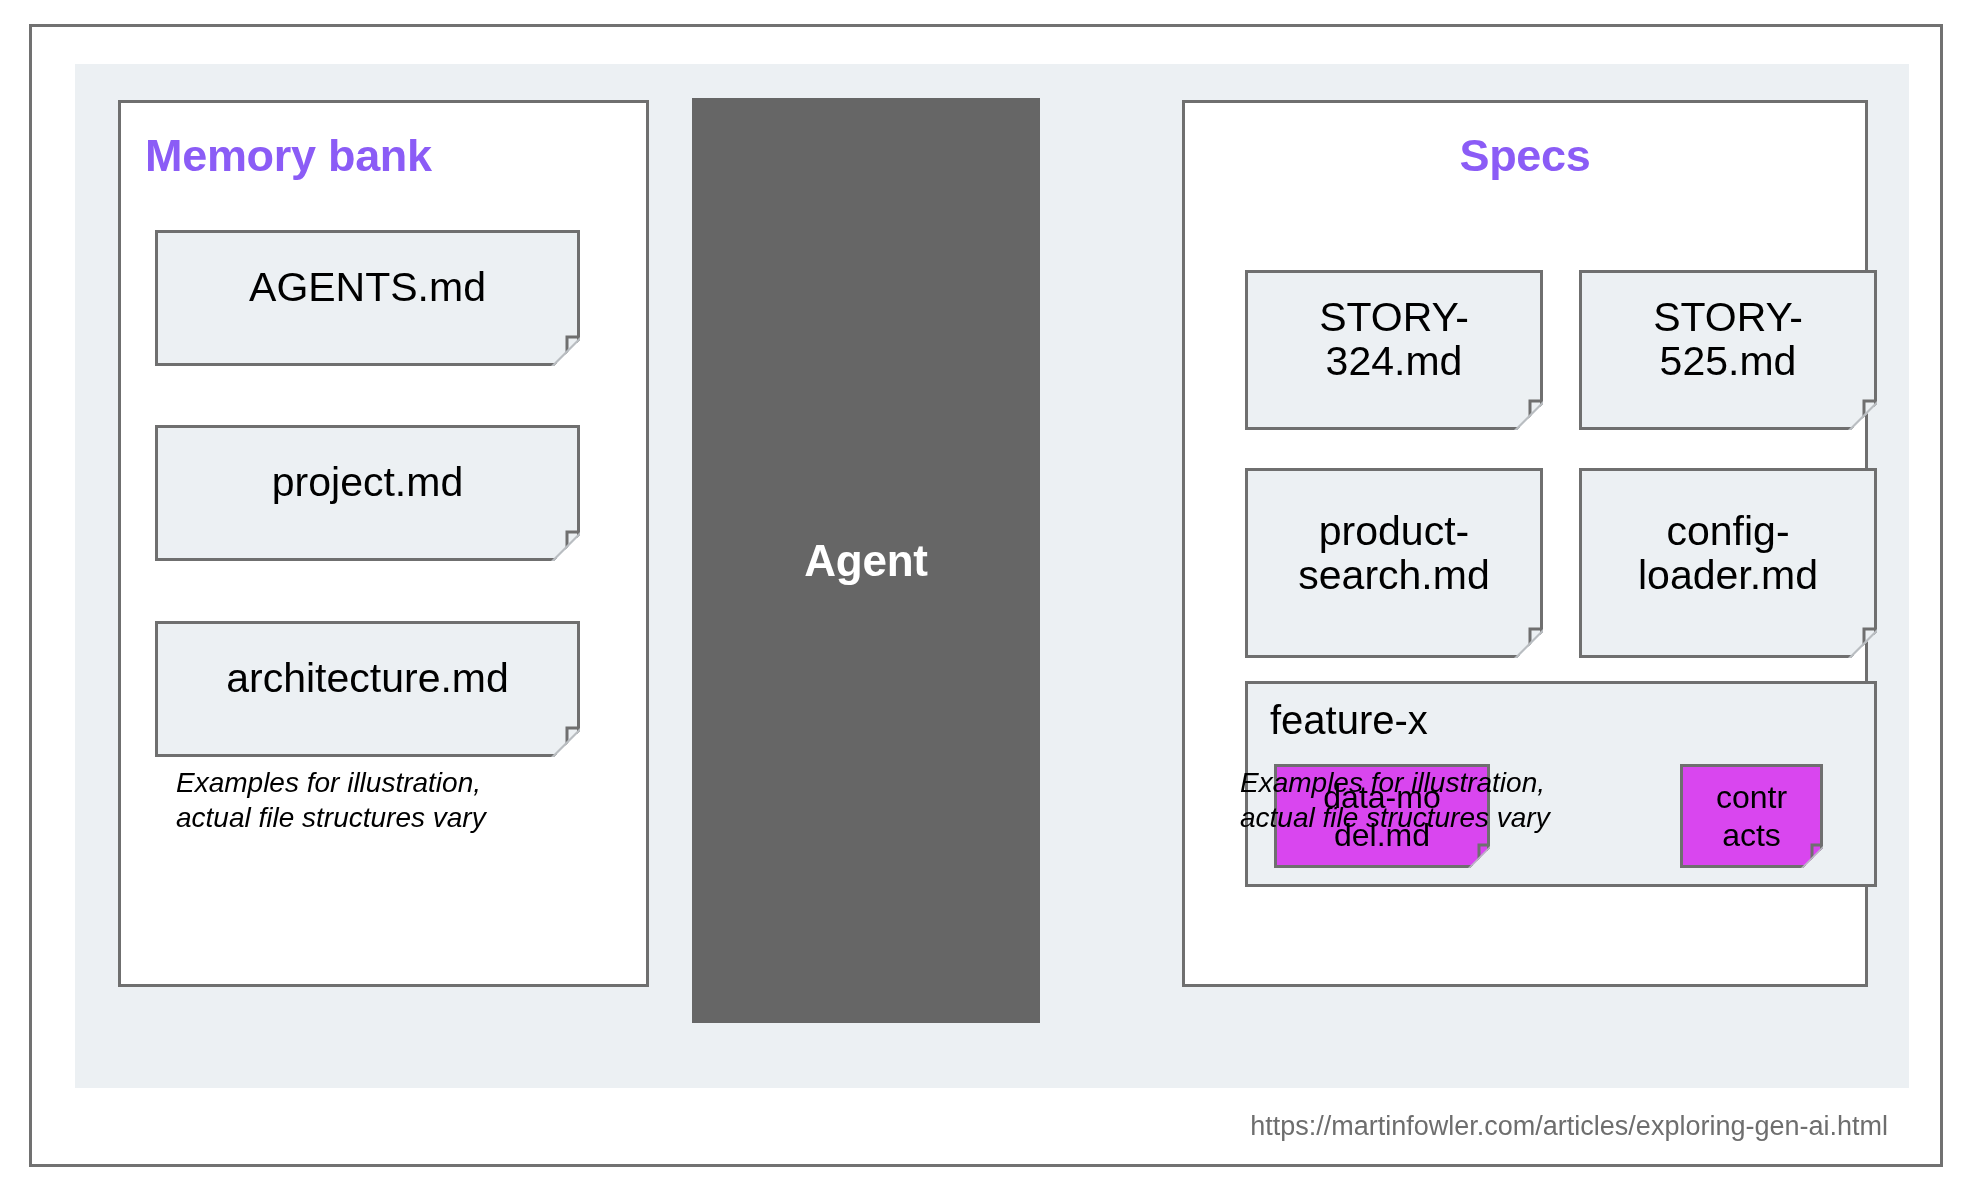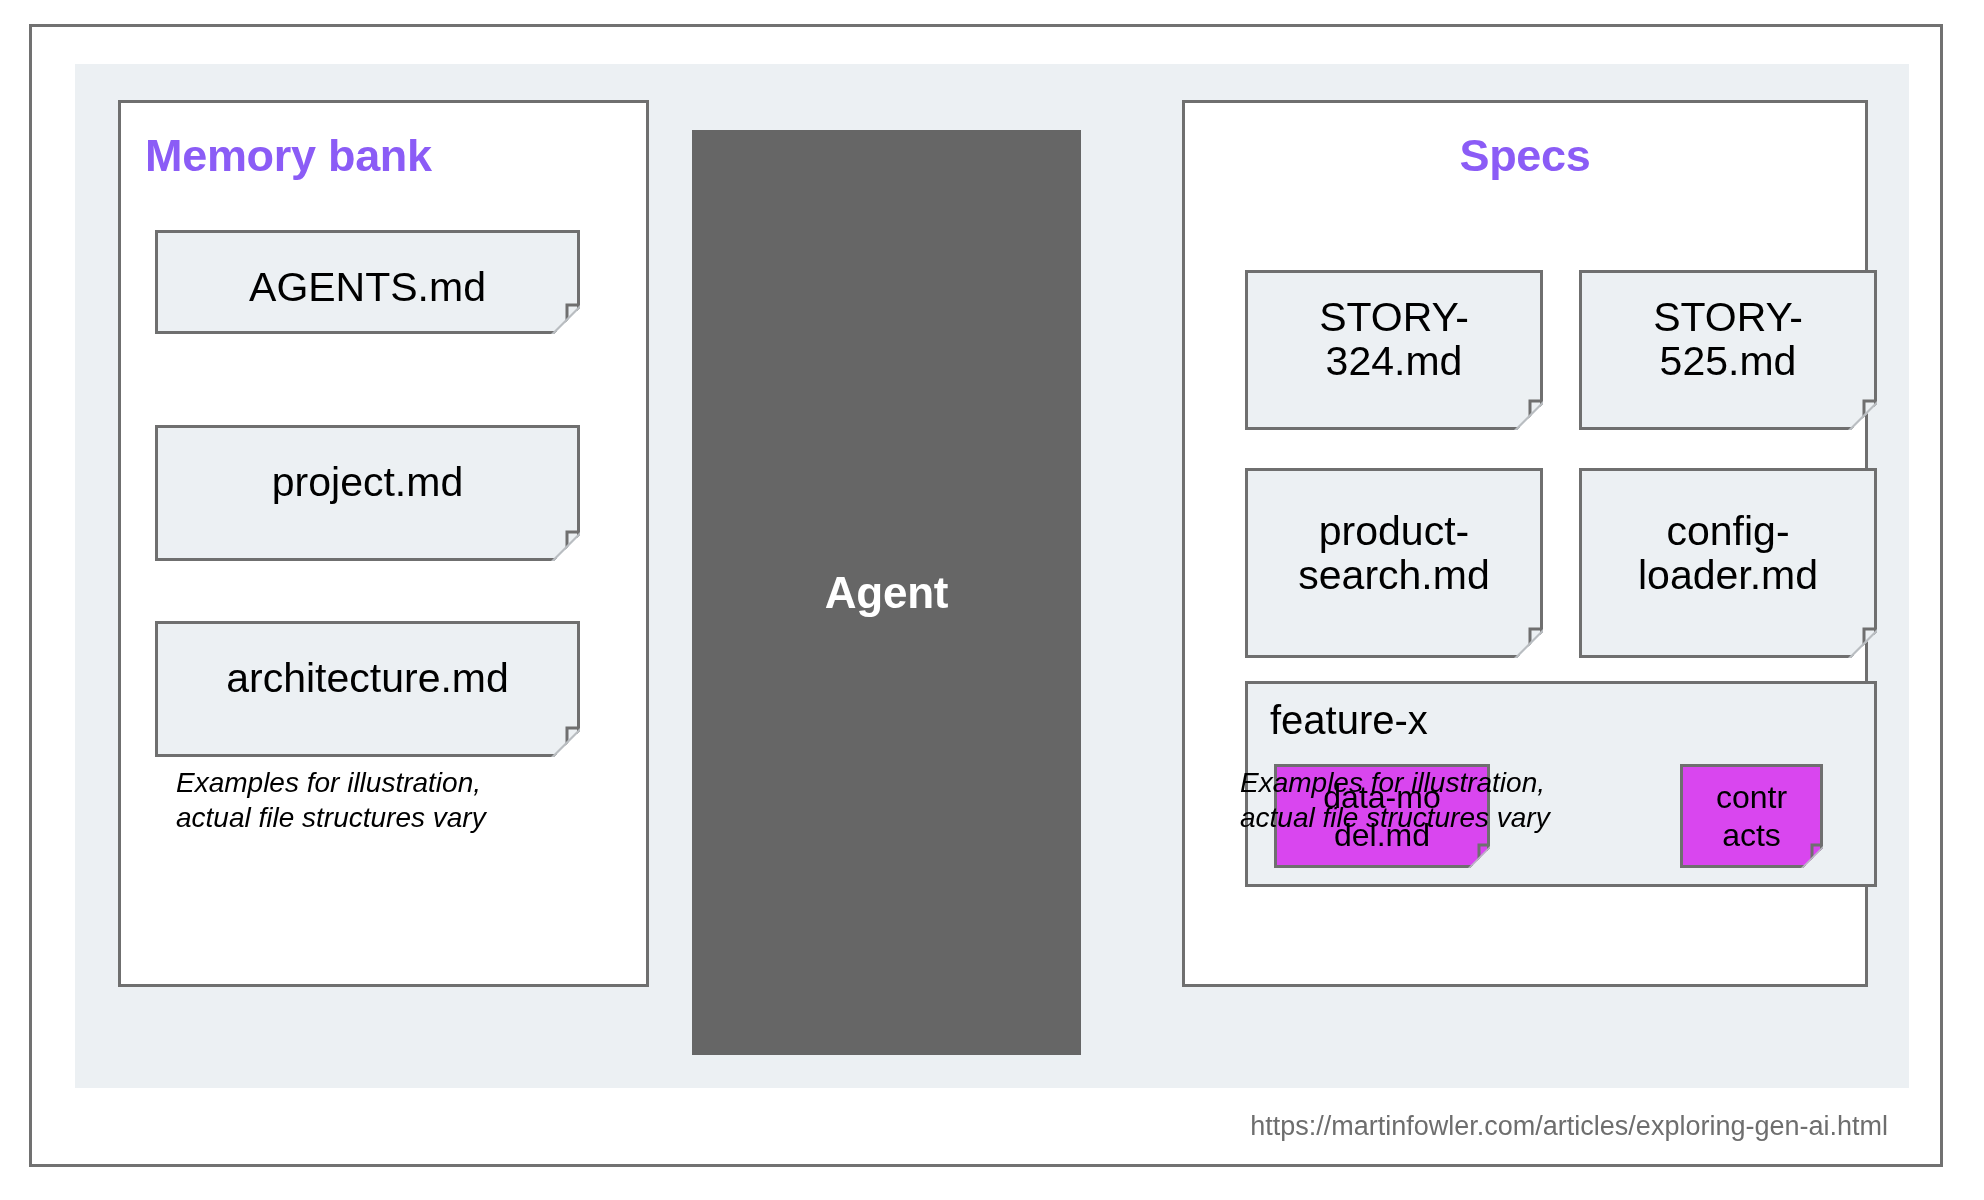--- a/index.html
+++ b/index.html
@@ -80,24 +80,23 @@
     right: 0;
     top: 27px;
     text-align: center;
   }
 
   
   #agent-panel {
     position: absolute;
     left: 660px;
     top: 71px;
-    width: 389px;
+    width: 348px;
     height: 925px;
     background: #666666;
-    margin-top: 32px;
   }
   #agent-label {
     position: absolute;
     left: 0;
     right: 0;
     top: 50%;
     transform: translateY(-50%);
     text-align: center;
     color: #ffffff;
     font-size: 44px;
@@ -141,21 +140,21 @@
     position: absolute;
     left: 6px;
     right: 6px;
     text-align: center;
     color: #000000;
     white-space: pre-line;
     line-height: 1.08;
   }
 
   
-  #doc-agents-md   { left: 34px;  top: 127px; width: 425px; height: 104px; padding-left: 16px; }
+  #doc-agents-md   { left: 34px;  top: 127px; width: 425px; height: 136px; padding-left: 16px; }
   #doc-project-md  { left: 34px;  top: 322px; width: 425px; height: 136px; }
   #doc-architecture-md { left: 34px; top: 518px; width: 425px; height: 136px; }
   .memory-doc-label {
     top: 32px;
     font-size: 41px;
   }
 
   
   #doc-story-324 { left: 60px;  top: 167px; width: 298px; height: 160px; }
   #doc-story-525 { left: 394px; top: 167px; width: 298px; height: 160px; }

